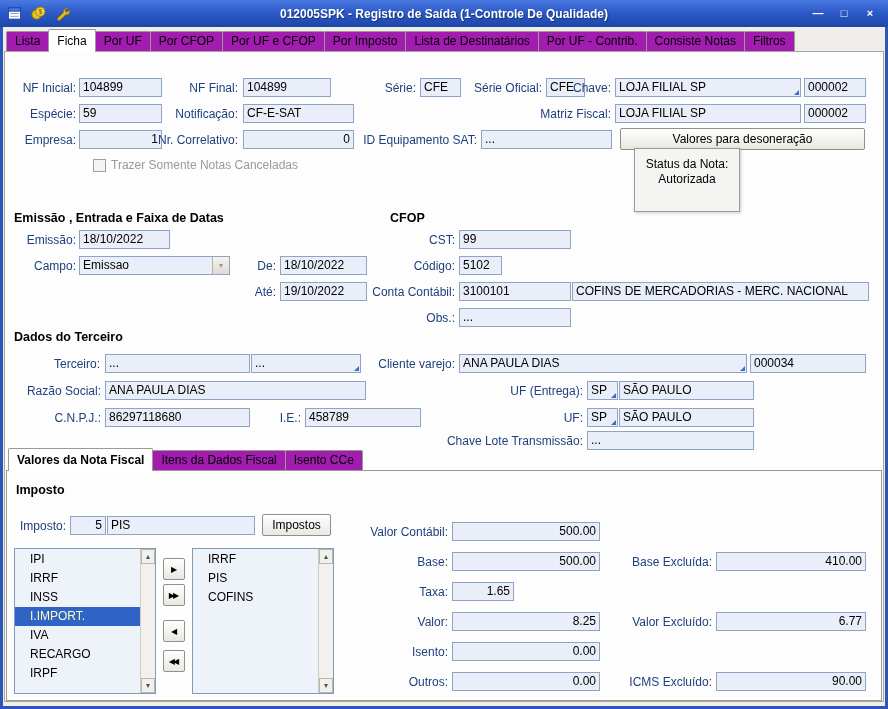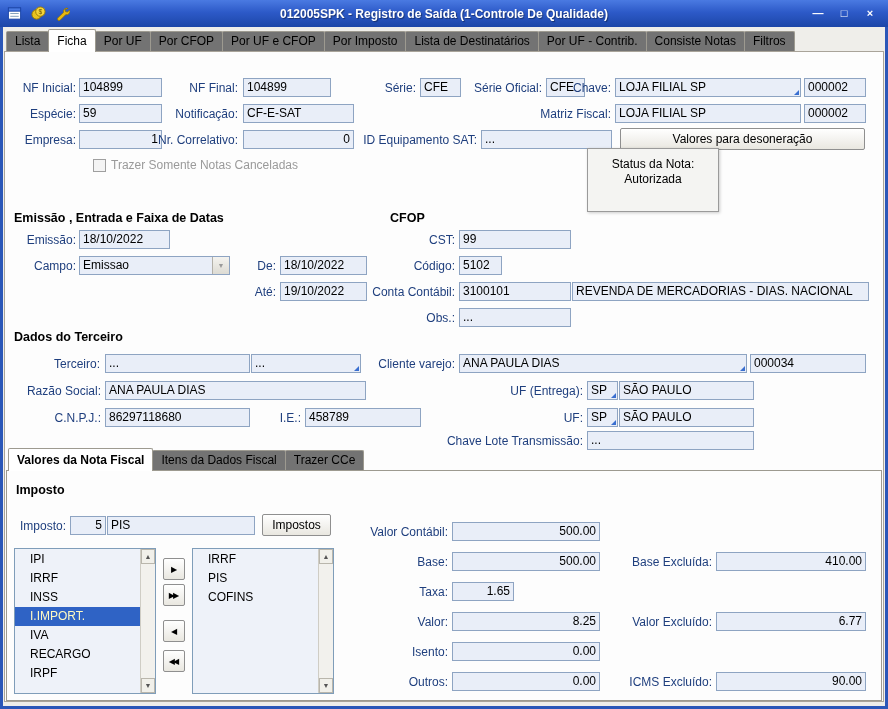--- a/index.html
+++ b/index.html
@@ -24,21 +24,21 @@
   .tb-btns { position:absolute; right:8px; top:5px; display:flex; gap:6px; z-index:2; }
   .tb-btn {
     width:20px; height:16px; color:#fff; font-weight:bold; font-size:11px;
     display:flex; align-items:center; justify-content:center; line-height:14px;
   }
   
   .tabstrip { position:absolute; display:flex; align-items:flex-end; z-index:4; }
   .tabstrip.top { left:6px; top:29px; height:22px; }
   .tabstrip.sub { left:8px; top:448px; height:22px; }
   .tab {
-    height:20px; line-height:19px; padding:0 8px; background:#737373;
+    height:20px; line-height:19px; padding:0 8px; background:#a21caf;
     border:1px solid #9d9a90; border-bottom:none; border-radius:2px 2px 0 0;
     margin-right:-1px; white-space:nowrap; cursor:default;
   }
   .tab.active { height:23px; line-height:22px; background:#fff; margin-bottom:-1px; position:relative; z-index:5; }
   .tabstrip.sub .tab.active { font-weight:bold; }
   
   .page   { position:absolute; left:4px; top:51px; width:880px; height:651px; background:#fdfdfd; border:1px solid #a9a49a; z-index:1; }
   .subpage{ position:absolute; left:6px; top:470px; width:876px; height:231px; background:#fdfdfd; border:1px solid #9d9a90; z-index:2; }
   
   .lbl { position:absolute; height:17px; line-height:17px; color:#1f3f7e; text-align:right; white-space:nowrap; z-index:3; }
@@ -154,21 +154,21 @@
   <div class="lbl" style="left:8px;top:132px;width:68px">Empresa:</div>
   <div class="fld num" style="left:79px;top:130px;width:83px">1</div>
   <div class="lbl" style="left:143px;top:132px;width:95px">Nr. Correlativo:</div>
   <div class="fld num" style="left:243px;top:130px;width:111px">0</div>
   <div class="lbl" style="left:357px;top:132px;width:120px">ID Equipamento SAT:</div>
   <div class="fld" style="left:481px;top:130px;width:131px">...</div>
   <div class="pbtn" style="left:620px;top:128px;width:245px;height:22px">Valores para desoneração</div>
 
   <div class="cb" style="left:93px;top:159px"></div>
   <div class="cblbl" style="left:111px;top:158px">Trazer Somente Notas Canceladas</div>
-  <div class="statusbox" style="left:587px;top:148px;width:132px;height:64px">
+  <div class="statusbox" style="left:634px;top:148px;width:106px;height:64px">
     <div>Status da Nota:</div>
     <div>Autorizada</div>
   </div>
 
   <div class="sect" style="left:14px;top:211px">Emissão , Entrada e Faixa de Datas</div>
   <div class="sect" style="left:390px;top:211px">CFOP</div>
 
   <div class="lbl" style="left:8px;top:232px;width:68px">Emissão:</div>
   <div class="fld" style="left:79px;top:230px;width:91px">18/10/2022</div>
   <div class="lbl" style="left:408px;top:232px;width:47px">CST:</div>
@@ -181,21 +181,21 @@
   </div>
   <div class="lbl" style="left:248px;top:258px;width:28px">De:</div>
   <div class="fld" style="left:280px;top:256px;width:87px">18/10/2022</div>
   <div class="lbl" style="left:403px;top:258px;width:52px">Código:</div>
   <div class="fld" style="left:459px;top:256px;width:43px">5102</div>
 
   <div class="lbl" style="left:246px;top:284px;width:30px">Até:</div>
   <div class="fld" style="left:280px;top:282px;width:87px">19/10/2022</div>
   <div class="lbl" style="left:364px;top:284px;width:91px">Conta Contábil:</div>
   <div class="fld" style="left:459px;top:282px;width:112px">3100101</div>
-  <div class="fld" style="left:572px;top:282px;width:297px">REVENDA DE MERCADORIAS - DIAS. NACIONAL</div>
+  <div class="fld" style="left:572px;top:282px;width:297px">COFINS DE MERCADORIAS - MERC. NACIONAL</div>
 
   <div class="lbl" style="left:414px;top:310px;width:41px">Obs.:</div>
   <div class="fld" style="left:459px;top:308px;width:112px">...</div>
 
   <div class="sect" style="left:14px;top:330px">Dados do Terceiro</div>
 
   <div class="lbl" style="left:20px;top:356px;width:80px">Terceiro:</div>
   <div class="fld" style="left:105px;top:354px;width:145px">...</div>
   <div class="fld lookup" style="left:251px;top:354px;width:110px">...</div>
   <div class="lbl" style="left:368px;top:356px;width:87px">Cliente varejo:</div>
@@ -215,21 +215,21 @@
   <div class="lbl" style="left:553px;top:410px;width:30px">UF:</div>
   <div class="fld lookup" style="left:587px;top:408px;width:31px">SP</div>
   <div class="fld" style="left:619px;top:408px;width:135px">SÃO PAULO</div>
 
   <div class="lbl" style="left:438px;top:433px;width:145px">Chave Lote Transmissão:</div>
   <div class="fld" style="left:587px;top:431px;width:167px">...</div>
 
   <div class="tabstrip sub">
     <div class="tab active">Valores da Nota Fiscal</div>
     <div class="tab">Itens da Dados Fiscal</div>
-    <div class="tab">Trazer CCe</div>
+    <div class="tab">Isento CCe</div>
   </div>
   <div class="subpage"></div>
 
   <div class="sect" style="left:16px;top:483px">Imposto</div>
 
   <div class="lbl" style="left:14px;top:518px;width:52px">Imposto:</div>
   <div class="fld num" style="left:70px;top:516px;width:36px">5</div>
   <div class="fld" style="left:107px;top:516px;width:148px">PIS</div>
   <div class="pbtn" style="left:262px;top:514px;width:69px;height:22px">Impostos</div>
 

